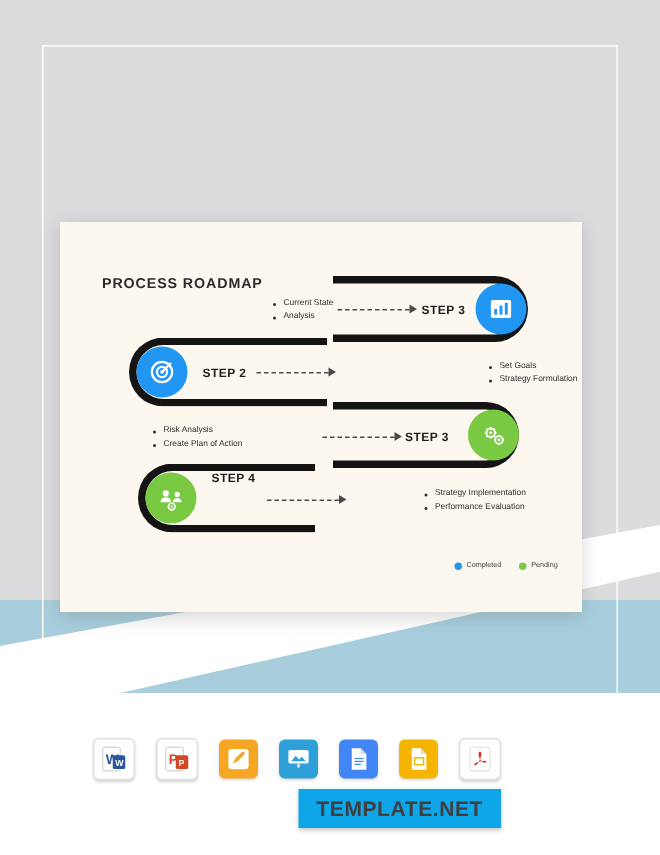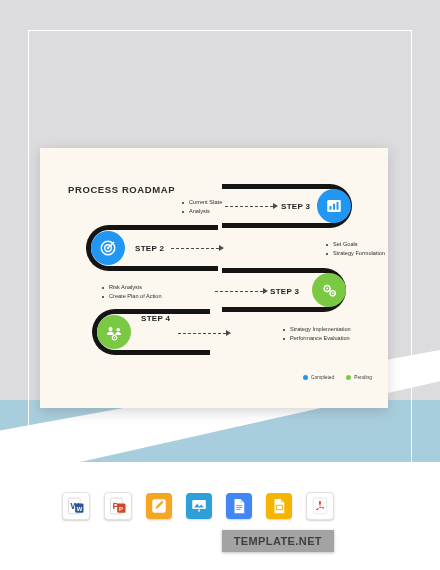--- a/index.html
+++ b/index.html
@@ -247,24 +247,24 @@
   .ic-pages { background: #f5a623; }
   .ic-key { background: #2e9fd8; }
   .ic-gdoc { background: #4285f4; }
   .ic-gslide { background: #f4b400; }
   .ic-pdf { background: #ffffff; color: #d93025; border:1px solid #e2e2e2;}
 
   
   .footer-badge {
     position: absolute;
     right: 18px; bottom: 18px;
-    background: #a3a3a3;
+    background: #0ea5e9;
     box-shadow: 0 1px 3px rgba(0,0,0,0.25);
     padding: 5px 12px;
-    font-size: 11px;
+    font-size: 14px;
     font-weight: bold;
     color: #3f3f3f;
     letter-spacing: 0.4px;
   }
 </style>
 </head>
 <body>
 
 <div id="stage">
 

